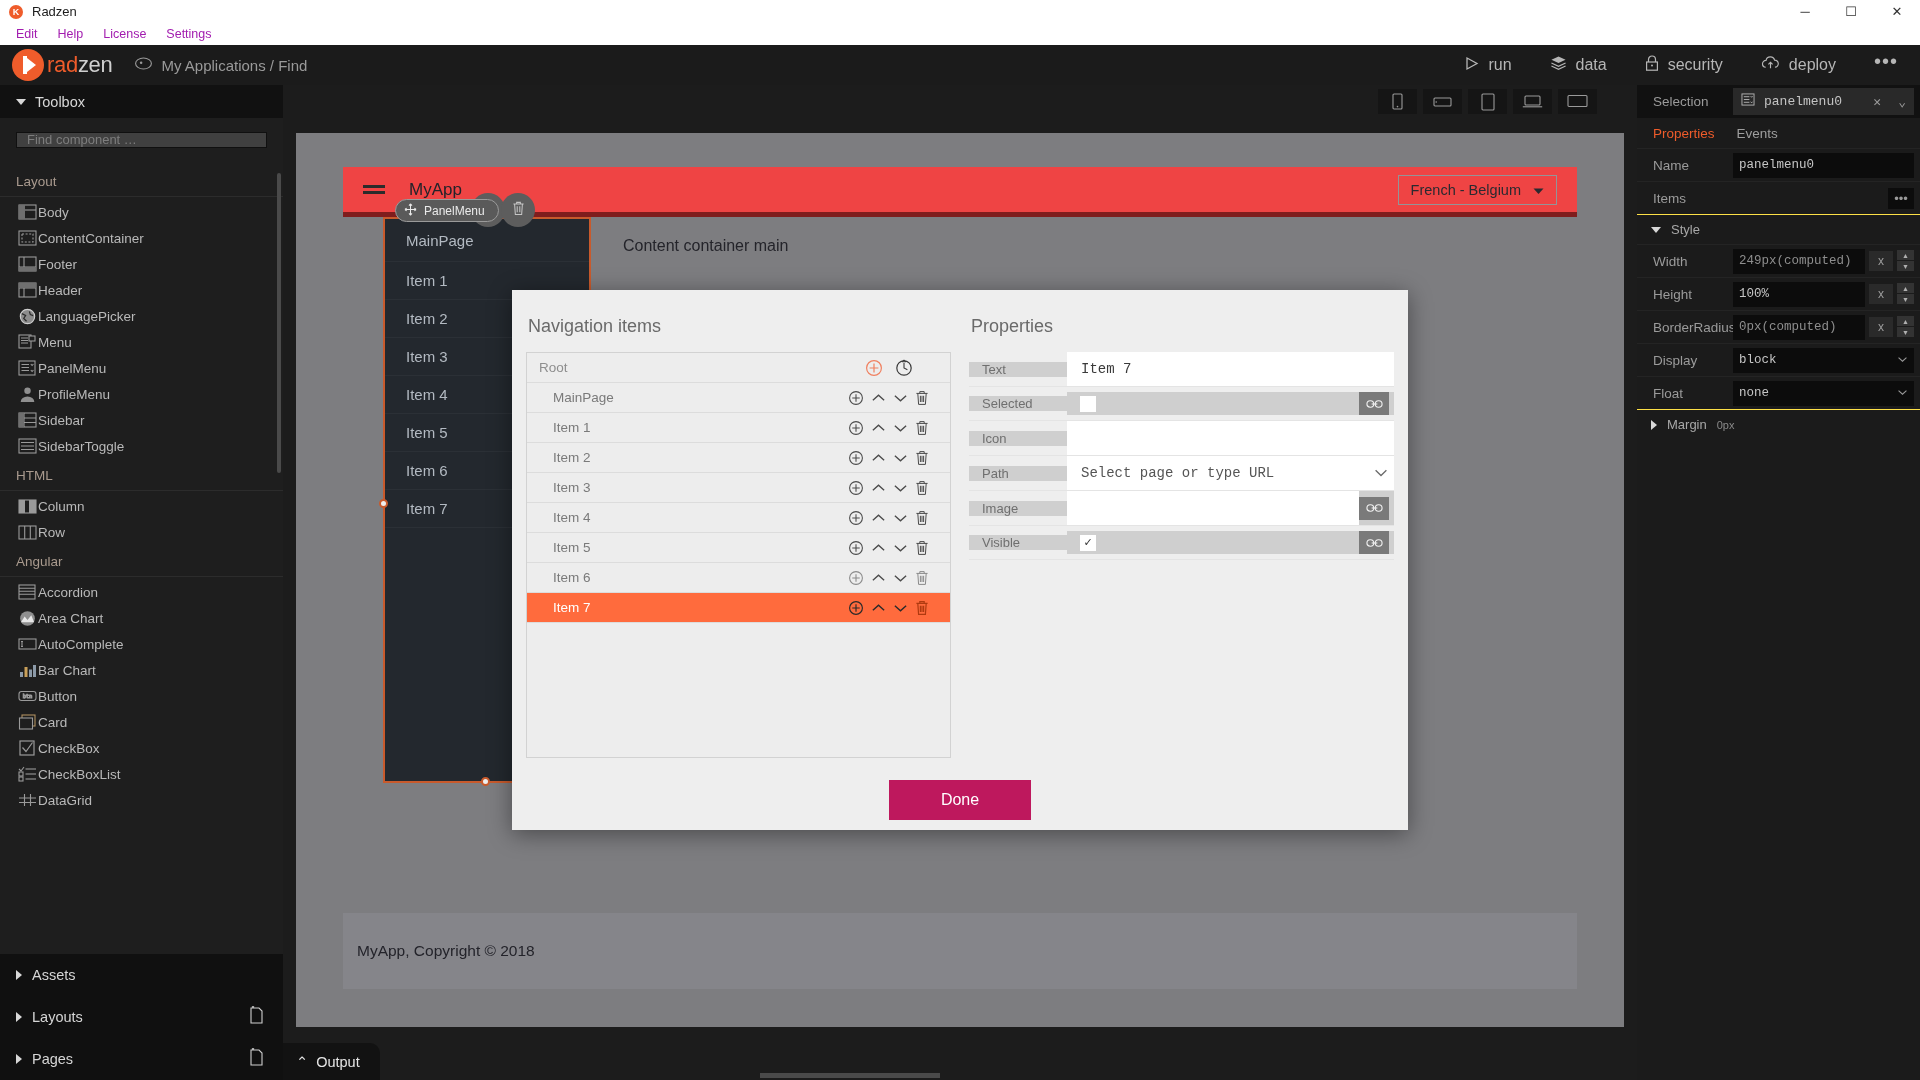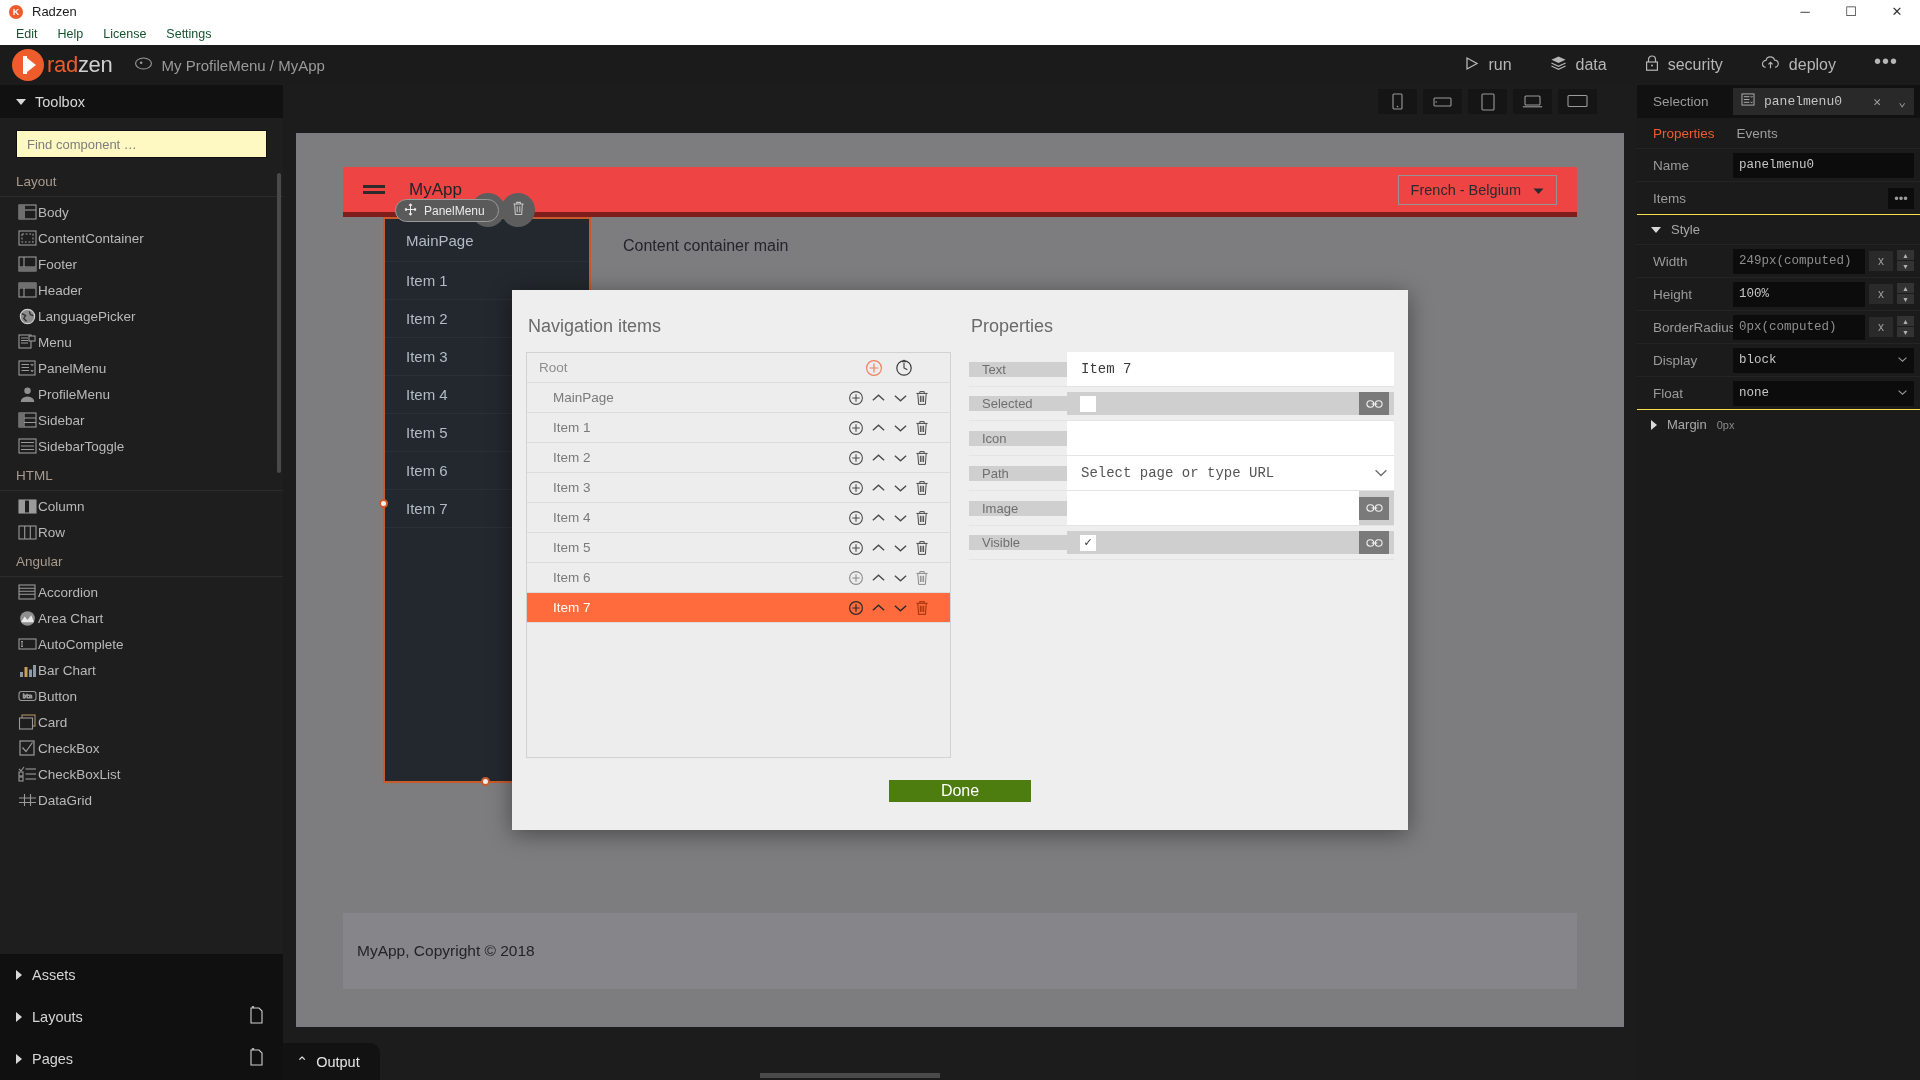--- a/index.html
+++ b/index.html
@@ -26,21 +26,21 @@
     width: 46px; height: 23px; display: flex; align-items: center; justify-content: center;
     color: #333; font-size: 13px;
   }
 
   
   .menubar {
     position: absolute; top: 23px; left: 0; width: 1920px; height: 22px;
     background: #ffffff; display: flex; align-items: center; padding-left: 6px;
   }
   .menubar .mi {
-    font-size: 12.5px; color: #14532d; padding: 2px 10px; cursor: default;
+    font-size: 12.5px; color: #a21caf; padding: 2px 10px; cursor: default;
   }
 
   
   .topbar {
     position: absolute; top: 45px; left: 0; width: 1920px; height: 40px;
     background: #1b1b1b; display: flex; align-items: center;
   }
   .rz-mark {
     width: 32px; height: 32px; border-radius: 50%; background: #ef5c2b;
     margin-left: 12px; position: relative; flex: none;
@@ -74,21 +74,21 @@
     background: #1e1e1e;
   }
   .panel-head {
     height: 33px; background: #111111; display: flex; align-items: center;
     padding-left: 16px; gap: 9px; color: #d8d8d8; font-size: 14.5px;
   }
   .caret-d { width:0;height:0;border-left:5px solid transparent;border-right:5px solid transparent;border-top:6px solid #d8d8d8; }
   .caret-r { width:0;height:0;border-top:5px solid transparent;border-bottom:5px solid transparent;border-left:6px solid #d8d8d8; }
   .search-wrap { padding: 12px 16px 8px 16px; }
   .search-input {
-    width: 100%; height: 28px; background: #fef9c3; border: 1px solid #101010;
+    width: 100%; height: 16px; background: #404040; border: 1px solid #101010;
     color: #8c8c8c; font-size: 13px; padding: 0 10px; outline: none;
     font-family: "Liberation Sans", sans-serif;
   }
   .search-input::placeholder { color: #7d7d7d; }
   .tb-scroll {
     position: absolute; top: 80px; left: 0; right: 0; bottom: 122px; overflow: hidden;
   }
   .grp-label {
     color: #a99a8e; font-size: 13.5px; padding: 9px 0 7px 16px;
   }
@@ -282,22 +282,22 @@
     height: 23px; width: 30px; background: #7a7a7a; color: #f0f0f0;
     display: flex; align-items: center; justify-content: center;
     cursor: pointer; margin-left: auto; margin-right: 5px;
   }
   .inline-btns {
     position: absolute; right: 6px; top: 50%; transform: translateY(-50%);
     display: flex; align-items: center;
   }
   .done-wrap { display: flex; justify-content: center; margin-top: 22px; }
   .done-btn {
-    background: #4d7c0f; color: #fff; font-size: 16px;
-    padding: 2px 52px; border: none; cursor: pointer;
+    background: #be185d; color: #fff; font-size: 16px;
+    padding: 11px 52px; border: none; cursor: pointer;
     font-family: "Liberation Sans", sans-serif;
   }
 
   
   .outputbar {
     position: absolute; left: 283px; bottom: 0; height: 37px; width: 97px;
     background: #121212; border-top-right-radius: 10px;
     display: flex; align-items: center; gap: 8px; padding-left: 13px;
     color: #e6e6e6; font-size: 14.5px; cursor: pointer; z-index: 30;
   }
@@ -334,21 +334,21 @@
     <div class="rz-word">
       <span class="rad">rad</span><span class="zen">zen</span>
     </div>
     <div class="bc">
       <span>
         <svg width="19" height="19" viewBox="0 0 24 24" fill="none" stroke="#9a9a9a" stroke-width="1.4">
           <ellipse cx="12" cy="12" rx="10" ry="7"></ellipse>
             <circle cx="9" cy="11" r="1.6" fill="#9a9a9a" stroke="none"></circle>
         </svg>
       </span>
-      <span>My ProfileMenu / MyApp</span>
+      <span>My Applications / Find</span>
     </div>
     <div class="top-actions">
       <div class="top-action">
         <span>
           <svg width="14" height="15" viewBox="0 0 14 15" fill="none" stroke="#b6b6b6" stroke-width="1.3">
               <path d="M2 2 L12 7.5 L2 13 Z"></path>
             </svg>
         </span>
         <span>run</span>
       </div>

